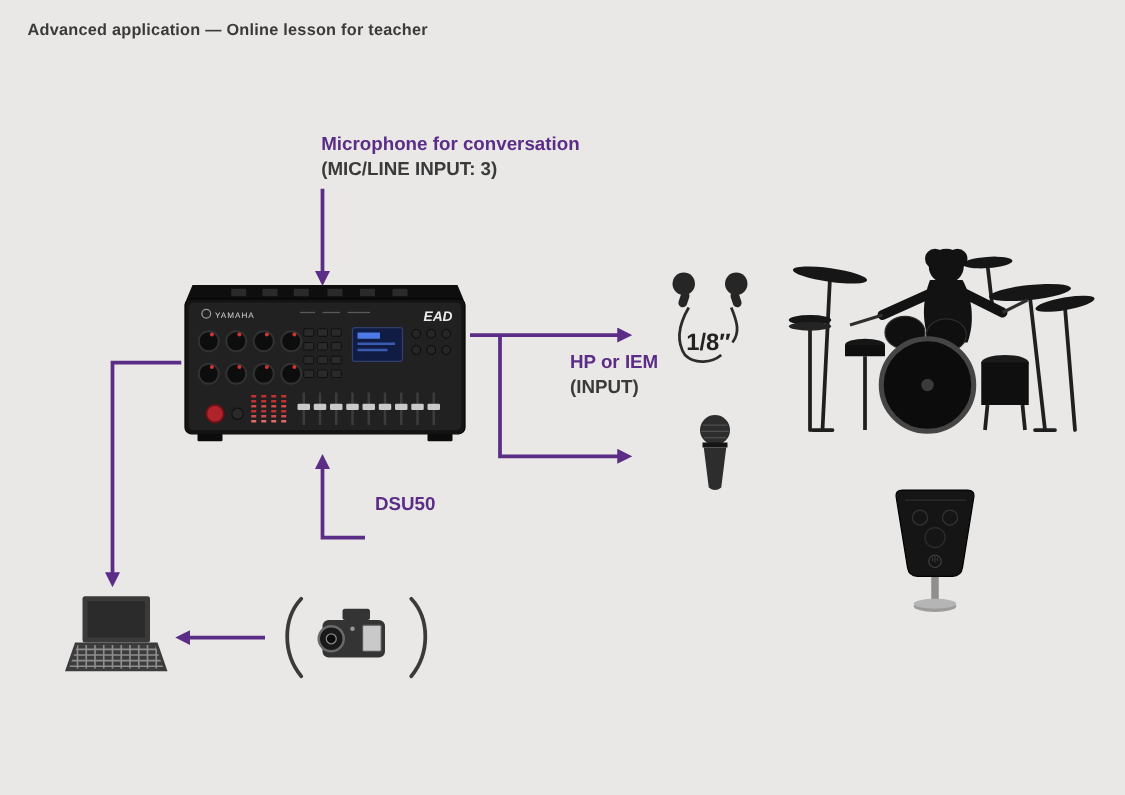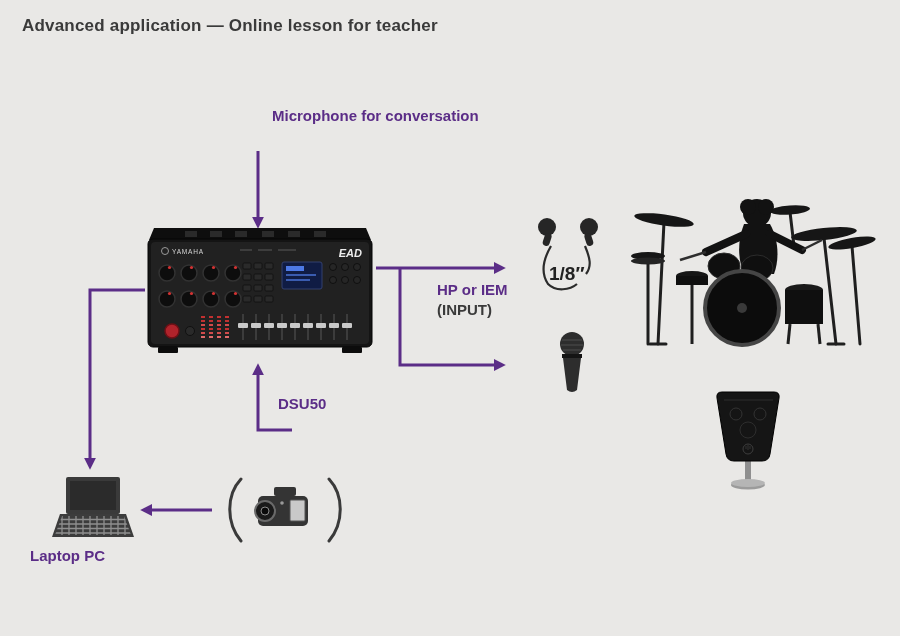--- a/index.html
+++ b/index.html
@@ -2,21 +2,21 @@
 <html><head>
 <meta charset="utf-8">
 <style>
   html,body{margin:0;padding:0;background:#e9e8e6;}
   .canvas{
     position:relative;width:900px;height:636px;background:#e9e8e6;
     overflow:hidden;font-family:"Liberation Sans",sans-serif;
   }
   .layer{position:absolute;left:0;top:0;}
   .page-title{
-    position:absolute;left:22px;top:16px;font-size:17px;font-weight:bold;
+    position:absolute;left:22px;top:16px;font-size:13px;font-weight:bold;
     color:#3a3a3a;letter-spacing:.2px;white-space:nowrap;
   }
   .lbl{position:absolute;font-size:15px;font-weight:bold;line-height:20px;white-space:nowrap;}
   .line-purple{color:#5b2d87;}
   .line-dark{color:#3a3a3a;}
   svg text{font-family:"Liberation Sans",sans-serif;}
 </style>
 </head>
 <body>
 
@@ -226,30 +226,30 @@
         <rect x="258" y="496" width="50" height="30" rx="5" fill="#343434"></rect>
         <rect x="274" y="487" width="22" height="9" rx="2" fill="#343434"></rect>
         <circle cx="265" cy="511" r="10" fill="#1a1a1a" stroke="#6a6a6a" stroke-width="2"></circle>
         <circle cx="265" cy="511" r="4" fill="#0a0a0a" stroke="#8a8a8a" stroke-width="1"></circle>
         <circle cx="282" cy="503" r="1.8" fill="#999999"></circle>
         <rect x="290" y="500" width="15" height="21" rx="1" fill="#c9c9c9" stroke="#555555"></rect>
       </g>
     </g>
   </svg>
 
-  <div class="lbl" style="left:272px;top:106px">
+  <div class="lbl" style="left:257px;top:106px">
     <div class="line-purple">Microphone for conversation</div>
-  </div>
-
-  <div class="lbl" style="left:437px;top:280px">
+    <div class="line-dark">(MIC/LINE INPUT: 3)</div>
+  </div>
+
+  <div class="lbl" style="left:456px;top:280px">
     <div class="line-purple">HP or IEM</div>
     <div class="line-dark">(INPUT)</div>
   </div>
 
-  <div class="lbl" style="left:278px;top:394px">
+  <div class="lbl" style="left:300px;top:394px">
     <div class="line-purple">DSU50</div>
   </div>
 
   <div class="lbl" style="left:30px;top:546px">
-    <div class="line-purple">Laptop PC</div>
   </div>
 
 </div>
 
 </body></html>

